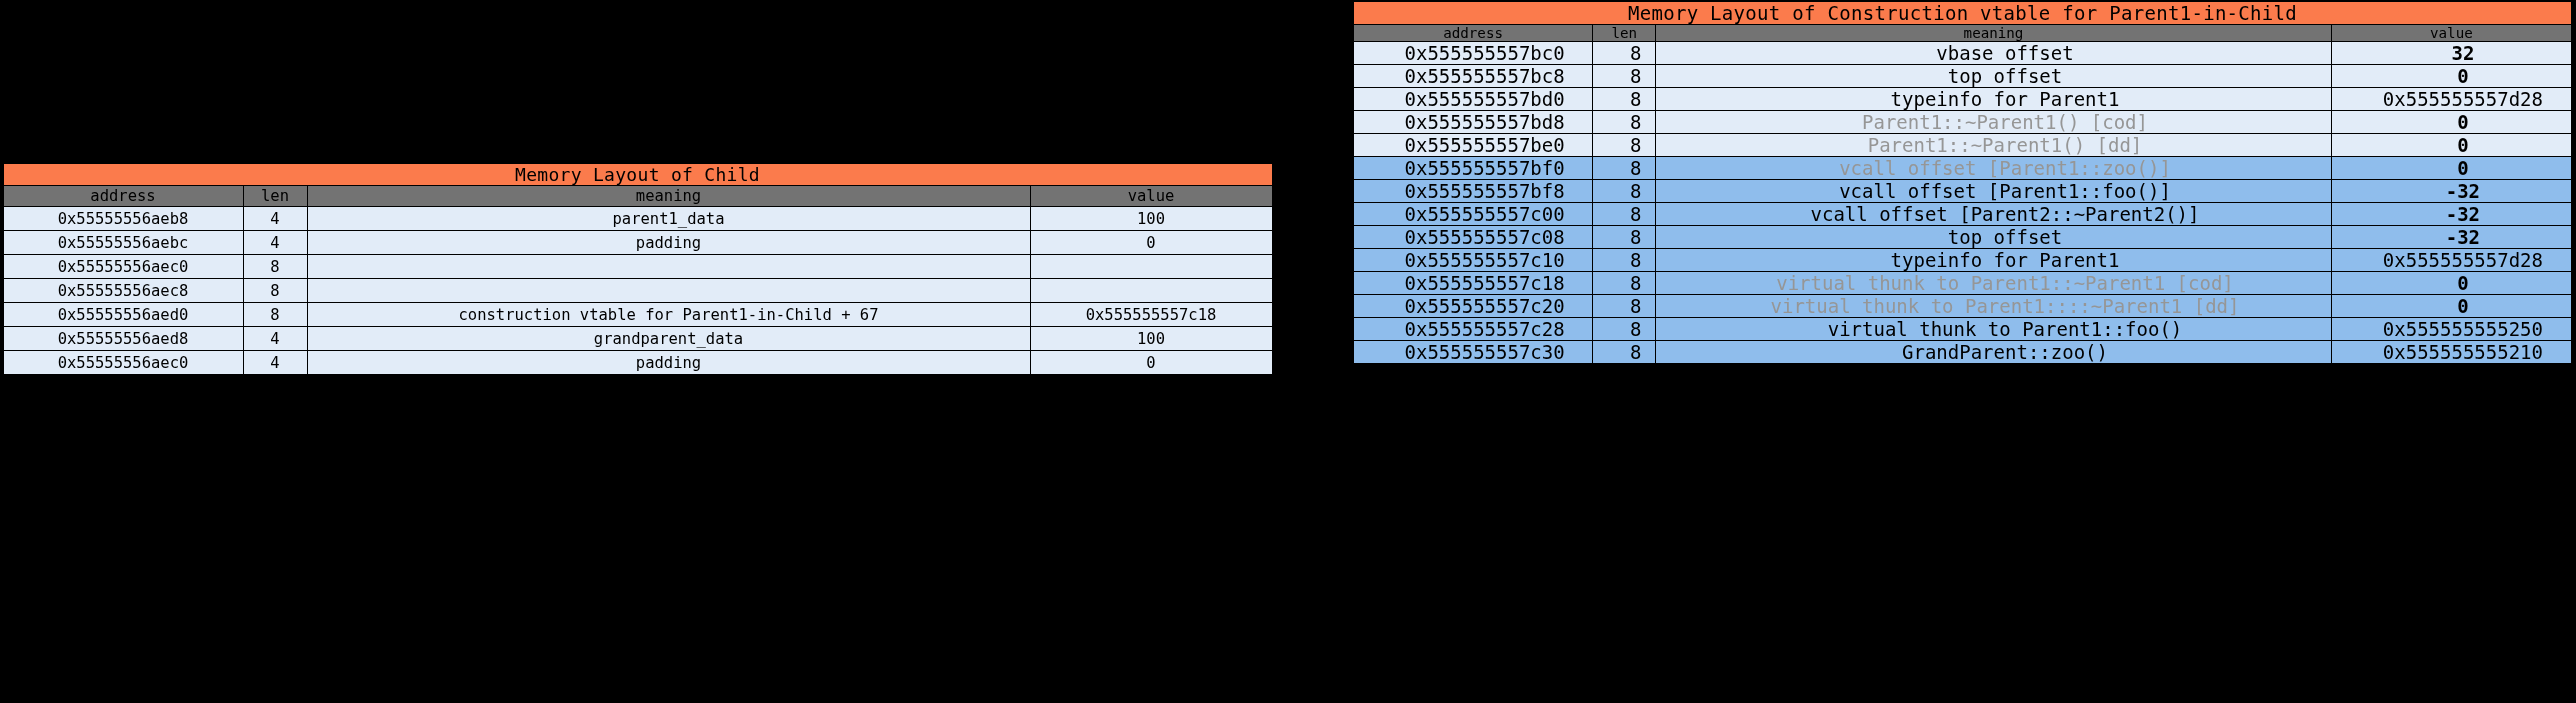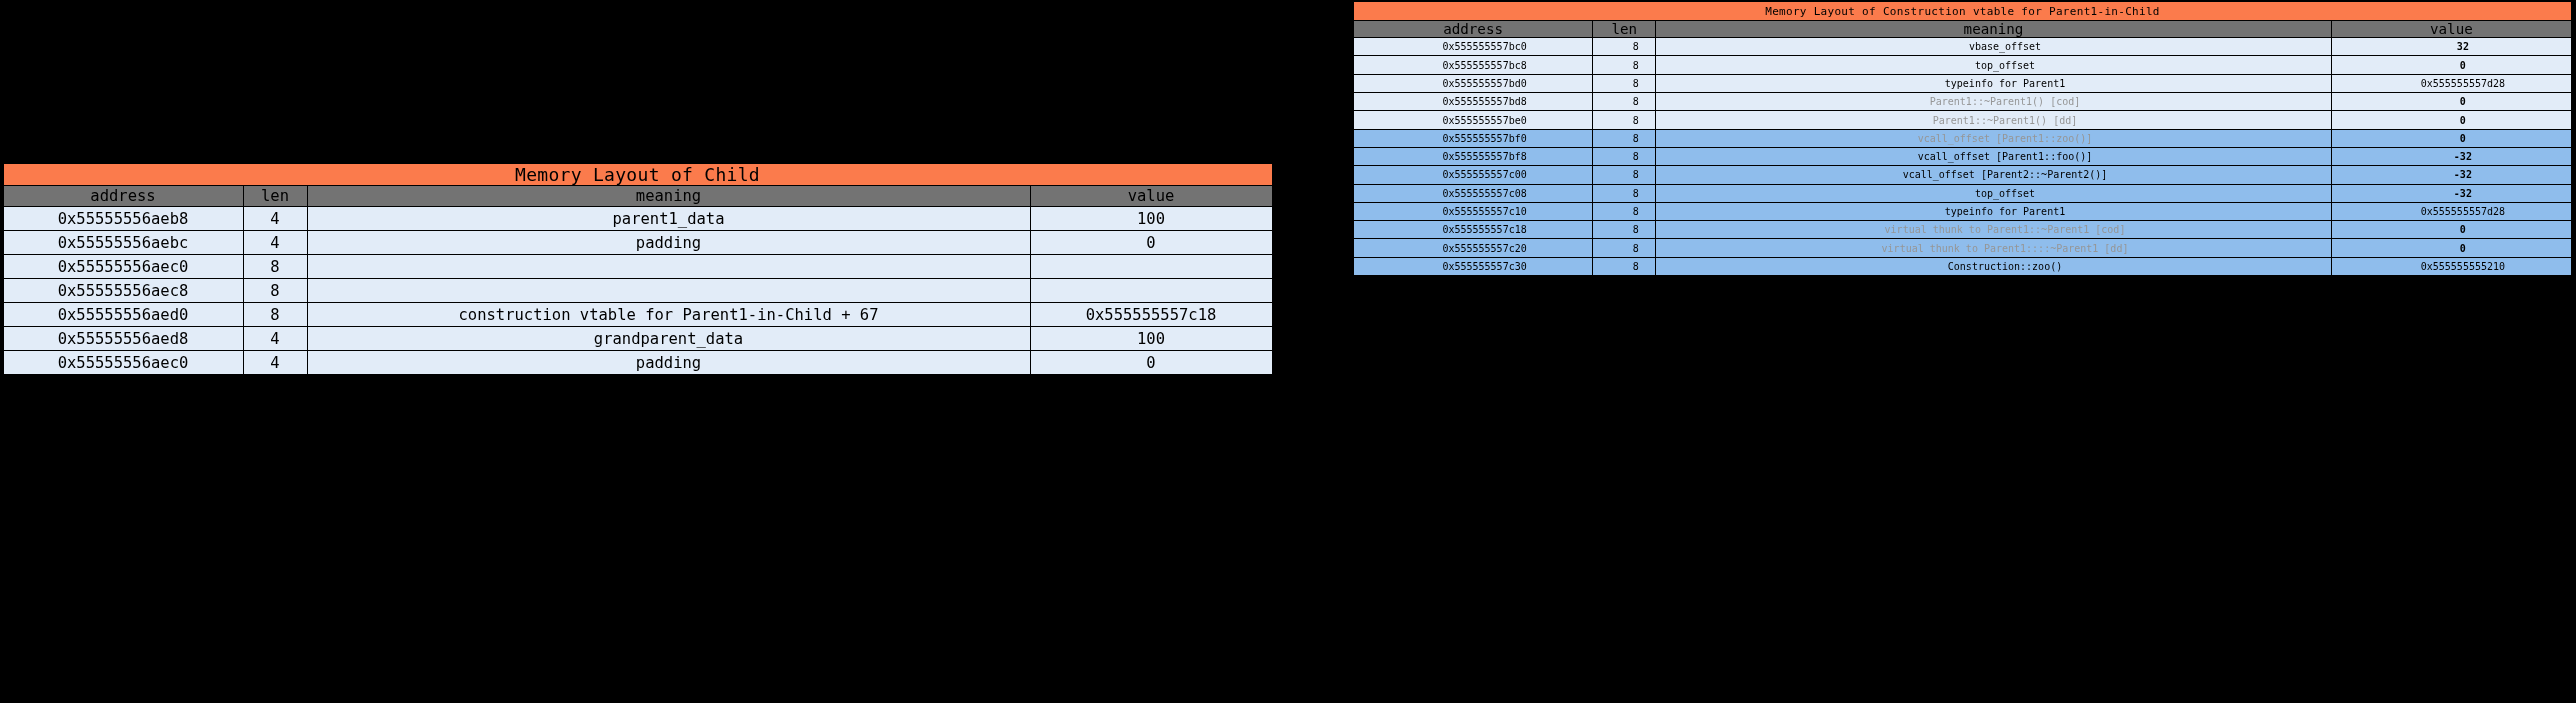--- a/index.html
+++ b/index.html
@@ -89,23 +89,23 @@
   #table-ctor {
     left: 1353px;
     top: 1.2px;
     width: 1219px;
   }
   #table-ctor .c-addr  { width: 239px; }
   #table-ctor .c-len   { width: 63px; }
   #table-ctor .c-mean  { width: 675px; }
   #table-ctor .c-val   { width: 240px; }
 
-  #table-ctor .title-cell { height: 18px; font-size: 11px; }
+  #table-ctor .title-cell { height: 18px; font-size: 19px; }
   #table-ctor .head-cell  { height: 15.5px; font-size: 14.2px; }
-  #table-ctor tbody td    { height: 17.3px; font-size: 10px; padding-left: 23px; }
+  #table-ctor tbody td    { height: 17.3px; font-size: 19px; padding-left: 23px; }
 </style>
 </head>
 <body>
 
 <table class="mem-table" id="table-child">
   <colgroup>
     <col class="c-addr">
       <col class="c-len">
       <col class="c-mean">
       <col class="c-val">
@@ -252,20 +252,26 @@
         <td class="cell-dim">virtual thunk to Parent1::~Parent1 [cod]</td>
         <td class="cell-bold">0</td>
       </tr>
       <tr class="row-highlight">
         <td>0x555555557c20</td>
         <td>8</td>
         <td class="cell-dim">virtual thunk to Parent1::::~Parent1 [dd]</td>
         <td class="cell-bold">0</td>
       </tr>
       <tr class="row-highlight">
+        <td>0x555555557c28</td>
+        <td>8</td>
+        <td>virtual thunk to Parent1::foo()</td>
+        <td>0x555555555250</td>
+      </tr>
+      <tr class="row-highlight">
         <td>0x555555557c30</td>
         <td>8</td>
-        <td>Construction::zoo()</td>
+        <td>GrandParent::zoo()</td>
         <td>0x555555555210</td>
       </tr>
     </tbody>
 </table>
 
 
 </body></html>

